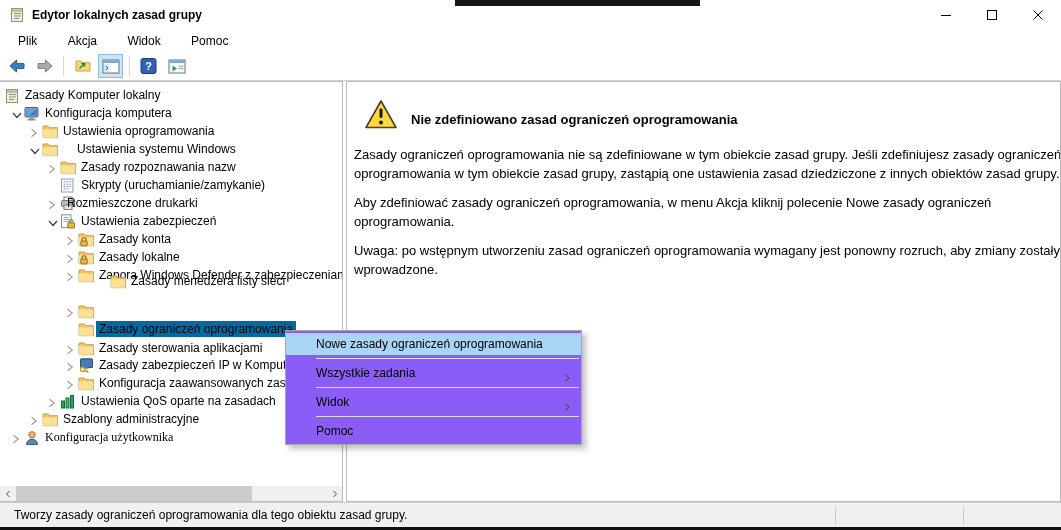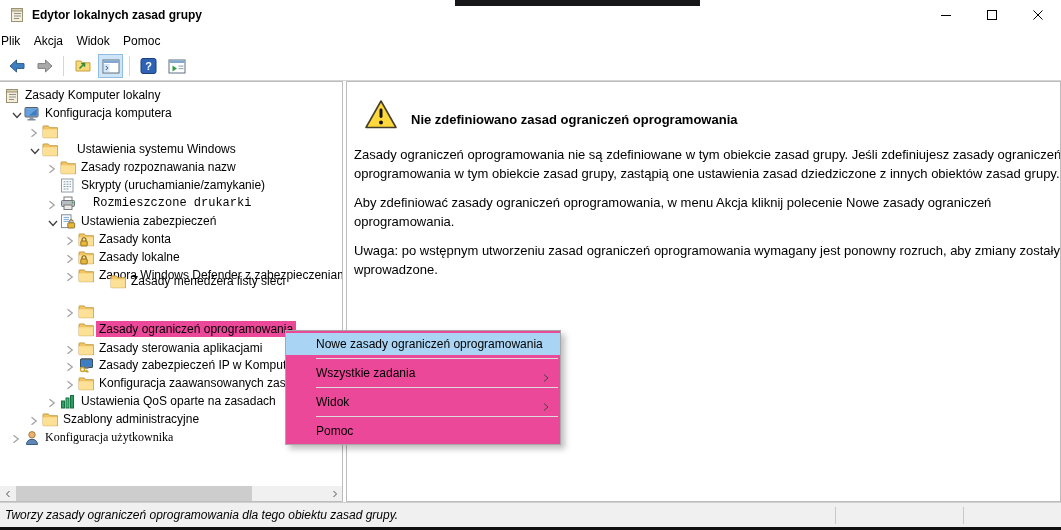--- a/index.html
+++ b/index.html
@@ -9,66 +9,66 @@
   
   .titlebar { position:absolute; top:0; left:0; right:0; height:30px; background:#fff; }
   .title-icon { position:absolute; left:9px; top:7px; }
   .title-text { position:absolute; left:32px; top:8px; font-size:12px;font-weight:bold; }
   .win-btns { position:absolute; right:0; top:0; height:30px; display:flex; }
   .win-btn { width:46px; height:30px; display:flex; align-items:center; justify-content:center; }
   .black-artifact { position:absolute; left:455px; top:0; width:245px; height:6px; background:#17171a; z-index:60; }
 
   
   .menubar { position:absolute; top:30px; left:0; right:0; height:22px; background:#fff; font-size:12px; }
-  .menubar .mi { display:inline-block; padding:4px 9px 0 1px; height:22px; }
+  .menubar .mi { display:inline-block; padding:4px 9px 0 18px; height:22px; }
 
   
   .toolbar { position:absolute; top:52px; left:0; right:0; height:29px; background:#fff;
              border-bottom:1px solid #d4d4d4; display:flex; align-items:center; padding-left:4px; gap:3px; }
   .tb-btn { width:25px; height:24px; display:flex; align-items:center; justify-content:center; border:1px solid transparent; }
   .tb-btn.active { background:#cfe4f7; border:1px solid #90bde4; }
   .tb-sep { width:1px; height:20px; background:#d6d6d6; margin:0 3px; }
 
   
   .tree-pane { position:absolute; top:81px; left:0; width:343px; height:421px; background:#fff;
                border:1px solid #bcbcbc; border-left:none; overflow:hidden; }
   .right-pane { position:absolute; top:81px; left:346px; right:0; height:421px; background:#fff;
                 border:1px solid #bcbcbc; overflow:hidden; }
 
   
   .tree-row { position:absolute; left:0; right:0; height:18px; font-size:12px; }
   .chev { position:absolute; top:4px; }
   .ticon { position:absolute; top:1px; }
   .tlabel { position:absolute; top:0; padding:1px 3px; white-space:nowrap; }
-  .tree-row.sel .tlabel { background:#ec4899; }
+  .tree-row.sel .tlabel { background:#0369a1; }
 
   
   .hscroll { position:absolute; left:0; right:0; bottom:0; height:15px; background:#f0f0f0; }
   .harrow { position:absolute; top:0; width:15px; height:15px; display:flex; align-items:center; justify-content:center; }
   .harrow.left { left:0; } .harrow.right { right:0; }
   .hthumb { position:absolute; left:16px; width:236px; top:0; bottom:0; background:#cdcdcd; }
 
   
   .warn-icon { position:absolute; left:17px; top:17px; }
   .rp-head { position:absolute; left:64px; top:30px; font-size:13px; font-weight:bold; white-space:nowrap; }
   .rp-body { position:absolute; left:7px; top:63px; width:712px; font-size:13px; line-height:19px; }
   .rp-body p { white-space:pre-line; margin-bottom:10px; }
 
   
-  .ctx { position:absolute; left:285px; top:330px; width:276px; background:#ec4899;
+  .ctx { position:absolute; left:285px; top:330px; width:297px; background:#8b5cf6;
          border:1px solid #a8a8a8; box-shadow:4px 4px 6px rgba(0,0,0,0.25); padding:2px 0; z-index:100; }
   .ctx-item { height:22px; line-height:22px; font-size:12px; padding-left:30px; position:relative; }
   .ctx-item.hl { background:#a9d4f4; }
   .ctx-sep { height:1px; background:#dcdcdc; margin:3px 2px 3px 30px; }
   .ctx-arrow { position:absolute; right:11px; top:6px; }
 
   
   .statusbar { position:absolute; left:0; right:0; top:502px; height:26px; background:#f0f0f0;
                border-top:1px solid #d0d0d0; font-size:12px; }
-  .sb-text { position:absolute; left:5px; top:5px;font-style:italic; }
+  .sb-text { position:absolute; left:14px; top:5px; }
   .sb-div { position:absolute; top:4px; bottom:4px; width:1px; background:#c9c9c9; }
   .bottom-bar { position:absolute; left:0; right:0; top:527px; height:3px; background:#101010; }
 </style>
 </head>
 <body>
 
 <div class="titlebar">
   <span class="title-icon">
     <svg width="16" height="16" viewBox="0 0 16 16">
         <rect x="2.5" y="1.5" width="11" height="13" fill="#f4eed9" stroke="#9a9274"></rect>
@@ -176,20 +176,21 @@
         <span class="tlabel" style="left: 42px;">Konfiguracja komputera</span>
       </div>
       <div class="tree-row" style="top: 41px;">
         <span class="chev" style="left: 30px;"><svg width="8" height="10" viewBox="0 0 8 10">
             <path d="M1.5 1.2 L6.3 5 L1.5 8.8" fill="none" stroke="#a0a0a0" stroke-width="1.2"></path>
           </svg></span>
         <span class="ticon" style="left: 42px;"><svg width="16" height="15" viewBox="0 0 16 15">
             <path d="M1 13 V2.6 a.7.7 0 0 1 .7-.7 h4.6 l1.5 1.8 h7.5 a.7.7 0 0 1 .7.7 V13 a.7.7 0 0 1-.7.7 H1.7 A.7.7 0 0 1 1 13 z" fill="#f2c463" stroke="#b78f33" stroke-width="0.8"></path>
             <path d="M1 5.2 h14 V13 a.7.7 0 0 1-.7.7 H1.7 A.7.7 0 0 1 1 13 z" fill="#fbe095"></path>
           </svg></span>
+        <span class="tlabel" style="left: 60px;">Ustawienia oprogramowania</span>
       </div>
       <div class="tree-row" style="top: 59px;">
         <span class="chev" style="left: 30px;"><svg width="10" height="9" viewBox="0 0 10 9">
             <path d="M1 2 L5 6.5 L9 2" fill="none" stroke="#404040" stroke-width="1.3"></path>
           </svg></span>
         <span class="ticon" style="left: 42px;"><svg width="16" height="15" viewBox="0 0 16 15">
             <path d="M1 13 V2.6 a.7.7 0 0 1 .7-.7 h4.6 l1.5 1.8 h7.5 a.7.7 0 0 1 .7.7 V13 a.7.7 0 0 1-.7.7 H1.7 A.7.7 0 0 1 1 13 z" fill="#f2c463" stroke="#b78f33" stroke-width="0.8"></path>
             <path d="M1 5.2 h14 V13 a.7.7 0 0 1-.7.7 H1.7 A.7.7 0 0 1 1 13 z" fill="#fbe095"></path>
           </svg></span>
         <span class="tlabel" style="left: 60px; margin-left: 14px;">Ustawienia systemu Windows</span>
@@ -217,21 +218,21 @@
       <div class="tree-row" style="top: 113px;">
         <span class="chev" style="left: 48px;"><svg width="8" height="10" viewBox="0 0 8 10">
             <path d="M1.5 1.2 L6.3 5 L1.5 8.8" fill="none" stroke="#a0a0a0" stroke-width="1.2"></path>
           </svg></span>
         <span class="ticon" style="left: 60px;"><svg width="16" height="15" viewBox="0 0 16 15">
             <rect x="4" y="1" width="8" height="4" fill="#fff" stroke="#7a7a7a"></rect>
             <rect x="1.5" y="4.5" width="13" height="6" rx="1" fill="#b9bec4" stroke="#6e747a"></rect>
             <rect x="4" y="9" width="8" height="4.5" fill="#e9e9e9" stroke="#7a7a7a"></rect>
             <circle cx="12.5" cy="6.5" r="0.9" fill="#43a047"></circle>
           </svg></span>
-        <span class="tlabel" style="left: 90px; font-family: Liberation Mono, monospace;">Rozmieszczone drukarki</span>
+        <span class="tlabel" style="left: 64px;">Rozmieszczone drukarki</span>
       </div>
       <div class="tree-row" style="top: 131px;">
         <span class="chev" style="left: 48px;"><svg width="10" height="9" viewBox="0 0 10 9">
             <path d="M1 2 L5 6.5 L9 2" fill="none" stroke="#404040" stroke-width="1.3"></path>
           </svg></span>
         <span class="ticon" style="left: 60px;"><svg width="16" height="15" viewBox="0 0 16 15">
             <rect x="1.5" y="0.8" width="9.5" height="12.8" fill="#fff" stroke="#7e8ca0"></rect>
             <line x1="3.5" y1="3.4" x2="9" y2="3.4" stroke="#7ba7d4"></line>
             <line x1="3.5" y1="5.4" x2="9" y2="5.4" stroke="#7ba7d4"></line>
             <line x1="3.5" y1="7.4" x2="9" y2="7.4" stroke="#7ba7d4"></line>

